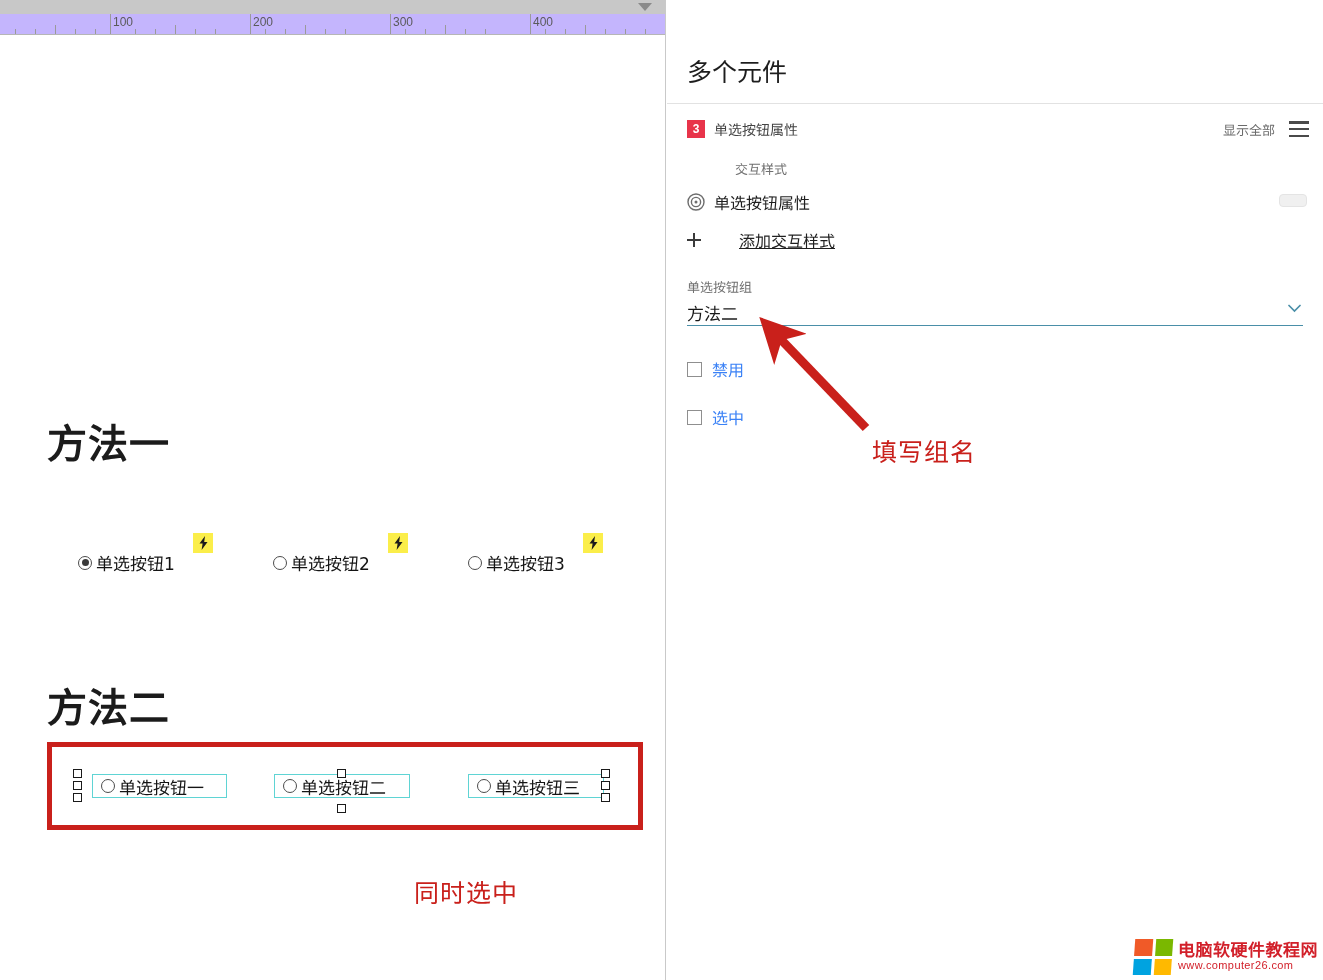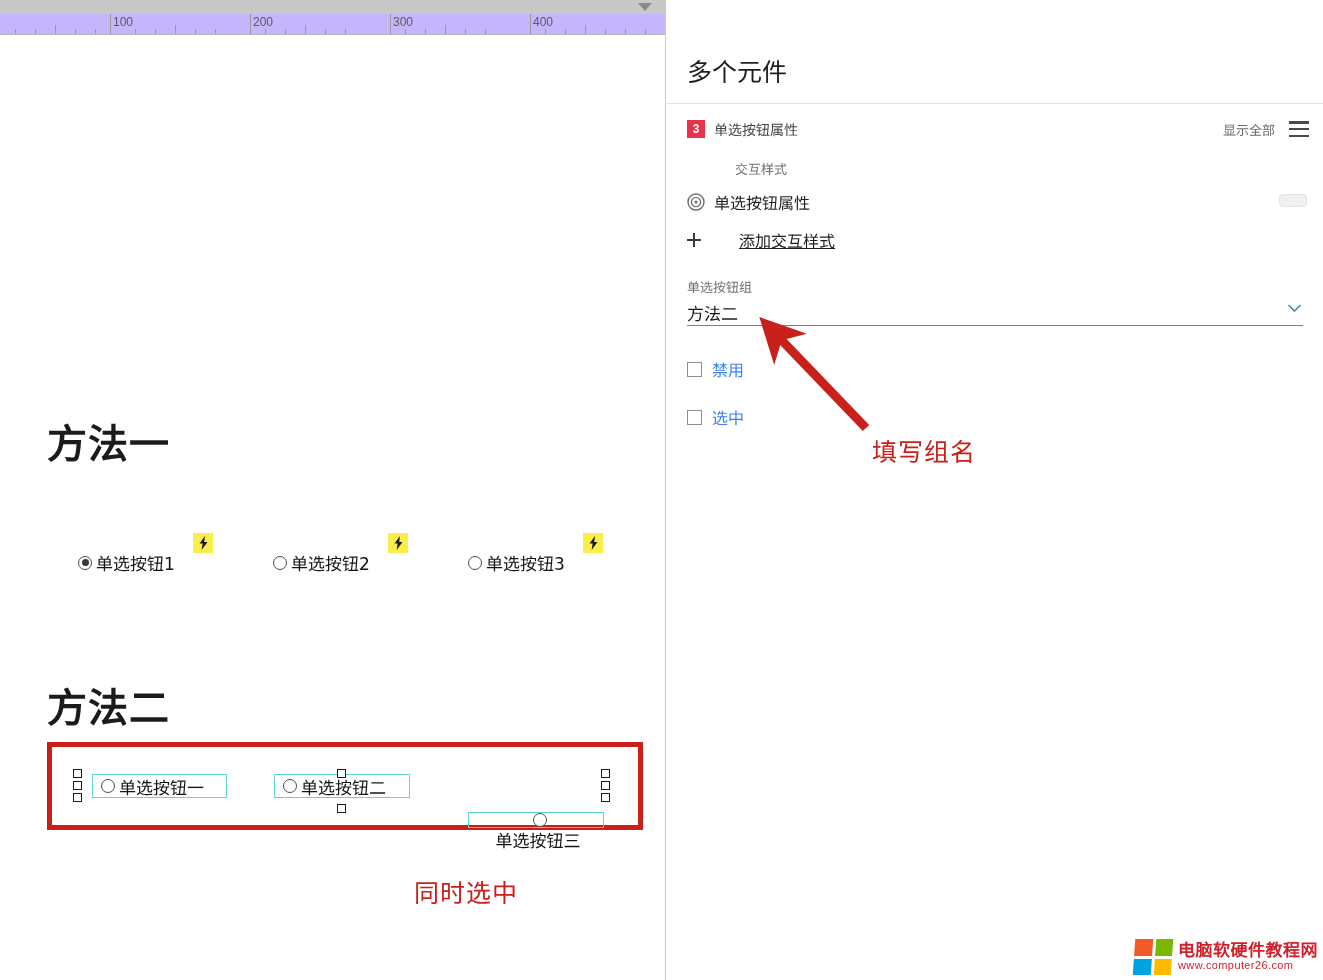--- a/index.html
+++ b/index.html
@@ -515,21 +515,21 @@
     <div class="handle" style="left:73px; top:781px;"></div>
     <div class="handle" style="left:73px; top:793px;"></div>
 
     <div class="sel-item" style="left:274px; top:774px; width:136px; height:24px;">
       <span class="radio-dot"></span>
       <span class="radio-label">单选按钮二</span>
     </div>
     <div class="handle" style="left:337px; top:769px;"></div>
     <div class="handle" style="left:337px; top:804px;"></div>
 
-    <div class="sel-item" style="left:468px; top:812px; width:136px; height:16px;flex-direction:column;">
+    <div class="sel-item" style="left:468px; top:774px; width:136px; height:24px;">
       <span class="radio-dot"></span>
       <span class="radio-label">单选按钮三</span>
     </div>
     <div class="handle" style="left:601px; top:769px;"></div>
     <div class="handle" style="left:601px; top:781px;"></div>
     <div class="handle" style="left:601px; top:793px;"></div>
 
     <div class="annot-text" style="left:414px; top:873px;">同时选中</div>
   </div>
 

